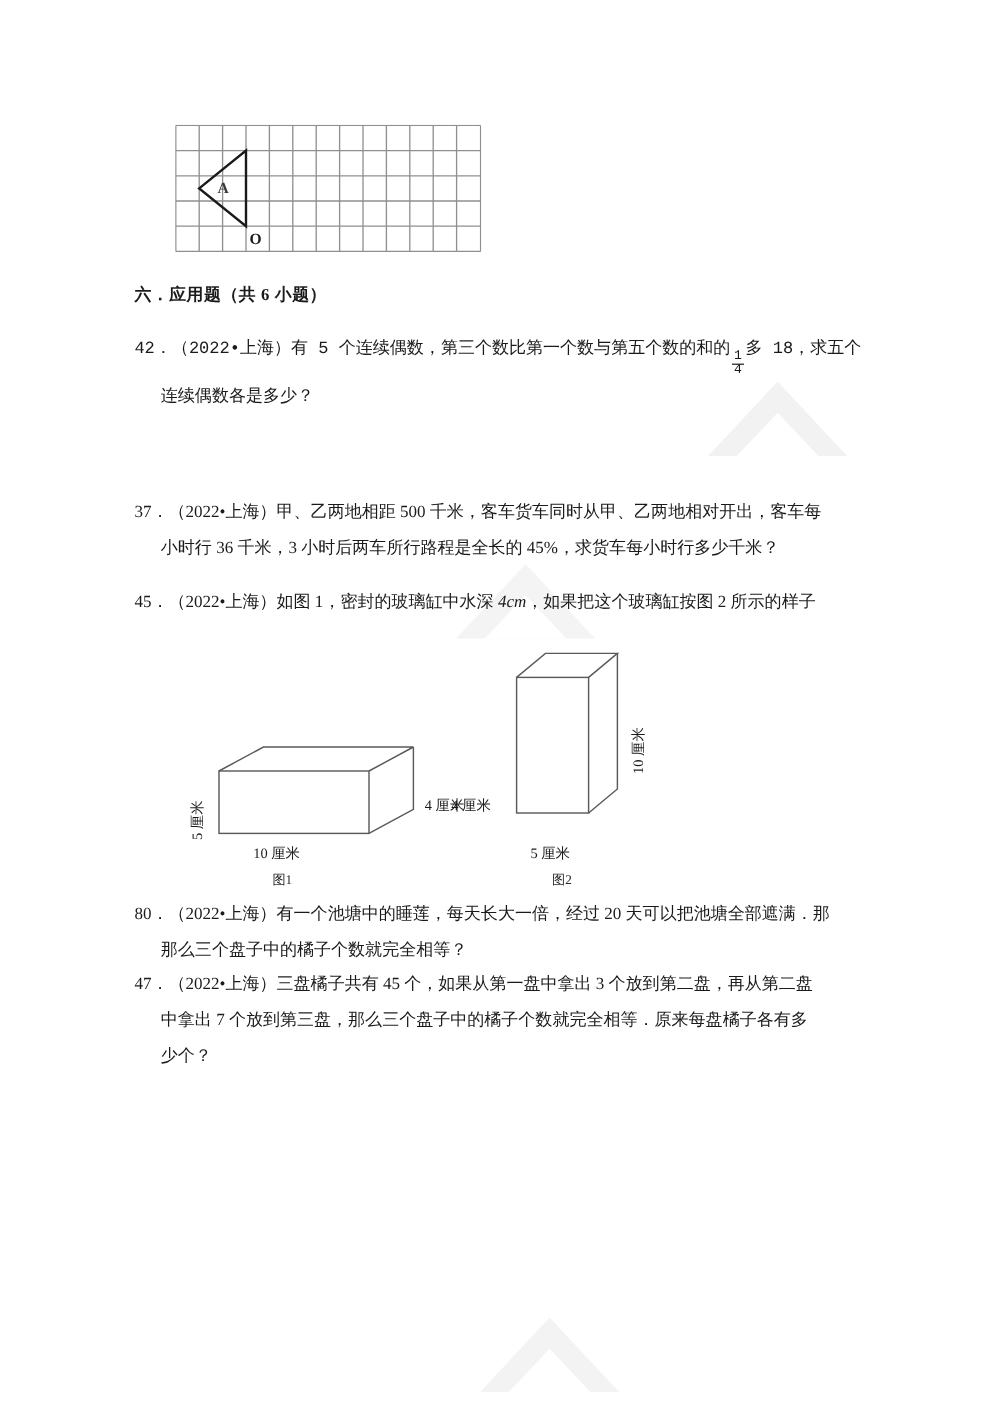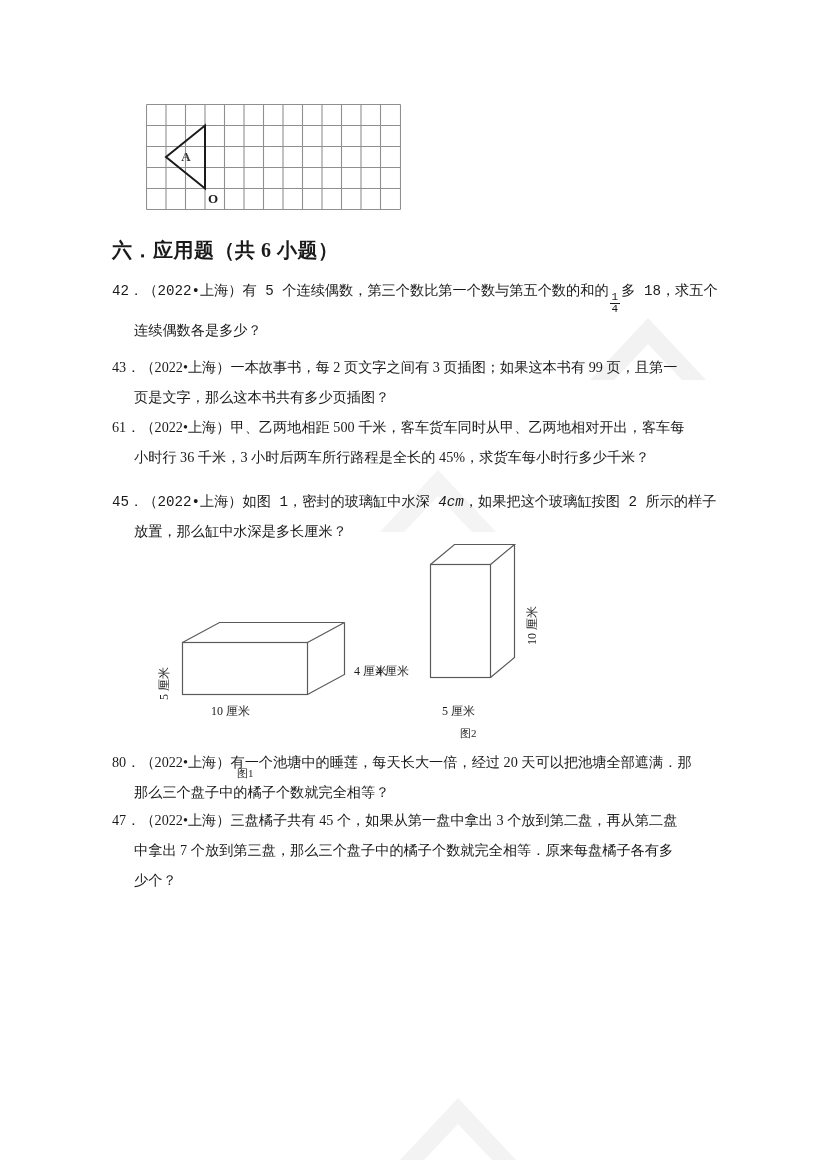--- a/index.html
+++ b/index.html
@@ -54,21 +54,21 @@
     width: 255px;
     height: 107px;
     z-index: 2;
   }
 
   
   .section-header {
     position: absolute;
     left: 112px;
     top: 237px;
-    font-size: 20px;
+    font-size: 14px;
     font-weight: bold;
     letter-spacing: 0.5px;
     z-index: 2;
     white-space: nowrap;
     text-align: center;
   }
 
   
   .question {
     position: absolute;
@@ -187,54 +187,47 @@
   <div class="question" style="top:276px;font-family:Liberation Mono, monospace;">
     <div class="q-body">
       <span class="q-num">42．</span><span>（2022•上海）</span><span>有 5 个连续偶数，第三个数比第一个数与第五个数的和的</span><span class="frac">
           <span class="num">1</span>
           <span class="den">4</span>
         </span><span>多 18，求五个</span>
     </div>
     <span class="q-cont">连续偶数各是多少？</span>
   </div>
 
-  <div class="question" style="top:352px;">
-    <div class="q-body">
-      <span class="q-num">43．</span><span>（2022•上海）</span><span>一本故事书，每 2 页文字之间有 3 页插图；如果这本书有 99 页，且第一</span>
-    </div>
-    <span class="q-cont">页是文字，那么这本书共有多少页插图？</span>
-  </div>
 
   <div class="question" style="top:412px;">
     <div class="q-body">
-      <span class="q-num">61．</span><span>（2022•上海）</span><span>甲、乙两地相距 500 千米，客车货车同时从甲、乙两地相对开出，客车每</span>
+      <span class="q-num">37．</span><span>（2022•上海）</span><span>甲、乙两地相距 500 千米，客车货车同时从甲、乙两地相对开出，客车每</span>
     </div>
     <span class="q-cont">小时行 36 千米，3 小时后两车所行路程是全长的 45%，求货车每小时行多少千米？</span>
   </div>
 
-  <div class="question" style="top:487px;font-family:Liberation Mono, monospace;">
+  <div class="question" style="top:487px;">
     <div class="q-body">
       <span class="q-num">45．</span><span>（2022•上海）</span><span>如图 1，密封的玻璃缸中水深 </span><span class="ital">4cm</span><span>，如果把这个玻璃缸按图 2 所示的样子</span>
     </div>
-    <span class="q-cont">放置，那么缸中水深是多长厘米？</span>
   </div>
 
   <div class="figures">
 
     <svg style="position:absolute; left:52px; top:78px;" width="200" height="85" viewBox="0 0 200 85">
       <g stroke="#5a5a5a" stroke-width="1.2" fill="none">
         <rect x="18.5" y="24.5" width="125" height="52"></rect>
         <path d="M18.5,24.5 L55.5,4.5 L180.5,4.5 L143.5,24.5"></path>
         <path d="M180.5,4.5 L180.5,56.5 L143.5,76.5"></path>
       </g>
     </svg>
     <div class="dim-label dim-vert" style="left:44px; top:160px;">5 厘米</div>
     <div class="dim-label" style="left:99px; top:163px;">10 厘米</div>
     <div class="dim-label" style="left:242px; top:123px;">4 厘米</div>
-    <div class="fig-caption" style="left:125px; top:186px;margin-top:40px;">图1</div>
+    <div class="fig-caption" style="left:115px; top:186px;">图1</div>
 
     <svg style="position:absolute; left:300px; top:0px;" width="130" height="145" viewBox="0 0 130 145">
       <g stroke="#5a5a5a" stroke-width="1.2" fill="none">
         <rect x="18.5" y="24.5" width="60" height="113"></rect>
         <path d="M18.5,24.5 L42.5,4.5 L102.5,4.5 L78.5,24.5"></path>
         <path d="M102.5,4.5 L102.5,117.5 L78.5,137.5"></path>
       </g>
     </svg>
     <div class="dim-label dim-vert" style="left:412px; top:105px;">10 厘米</div>
     <div class="dim-label" style="left:264px; top:123px;">4 厘米</div>

